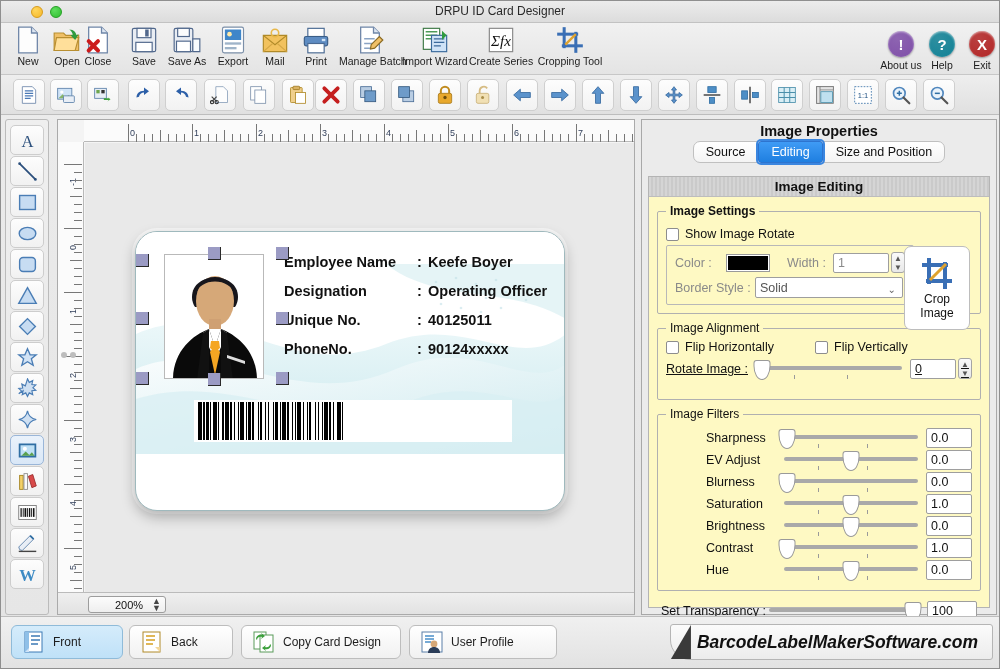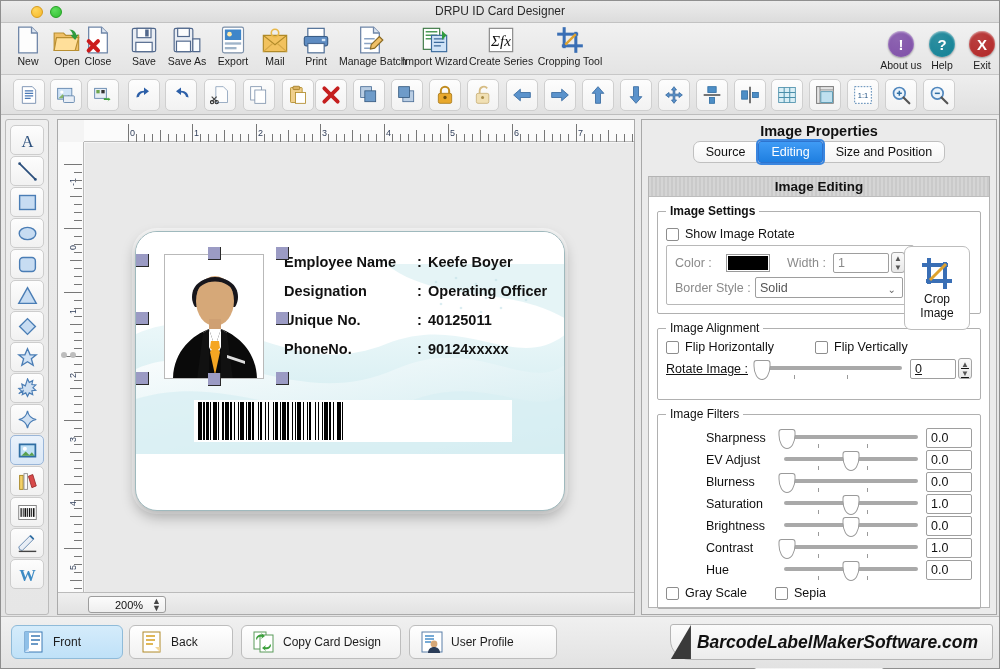--- a/index.html
+++ b/index.html
@@ -114,21 +114,21 @@
      padding:3px 0 2px 0; color:#111; }
   .tabs { display:flex; justify-content:center; gap:0; padding-bottom:4px; }
   .tab { font-size:12.5px; padding:3px 12px;
      background:linear-gradient(#ffffff,#f4f4f4);
      border:1px solid #c0c0c0; color:#111; }
   .tab:first-child { border-radius:7px 0 0 7px; }
   .tab:last-child  { border-radius:0 7px 7px 0; }
   .tab.active { background:linear-gradient(#3f9bf5,#1f7fe0); color:#fff;
      box-shadow:0 0 0 2px #3a86e0; border-color:#2d74cf; border-radius:3px; z-index:2; }
   .panel { position:absolute; left:6px; right:6px; top:56px; bottom:6px;
-     background:#ffffff; border:1px solid #b4b4b4; }
+     background:#fef9c3; border:1px solid #b4b4b4; }
   .sub-head { background:repeating-linear-gradient(90deg,#d5d5d5 0 2px,#cacaca 2px 4px);
      text-align:center; font-weight:bold; font-size:13.5px; padding:2px 0; color:#111;
      border-bottom:1px solid #bdbdbd;}
   fieldset { margin:7px 8px 0 8px; padding:5px 8px 8px 8px;
      border:1px solid #b0b0b0; border-radius:2px; }
   legend { font-size:12px; font-weight:bold; padding:0 4px; color:#111; }
   fieldset.thin legend { font-weight:normal; }
   .row { display:flex; align-items:center; margin:4px 0; }
   .cbx { width:13px; height:13px; background:#fff; border:1px solid #8d8d8d;
      border-radius:2px; margin-right:6px; }
@@ -1061,26 +1061,20 @@
               <span class="fname">Hue</span>
               <div class="slider">
                 <div class="strack"></div>
                 <div class="smark" style="left:25%"></div>
                 <div class="smark" style="left:62%"></div>
                 <div class="sthumb" style="left:50%"></div>
               </div>
               <div class="tbox fvalbox">0.0</div>
             </div>
           </div>
-        <div class="row" style="margin-bottom:0; margin-top:6px;">
-          <div class="cbx"></div>
-          <span class="lbl" style="width:90px;">Gray Scale</span>
-          <div class="cbx"></div>
-          <span class="lbl">Sepia</span>
-        </div>
       </fieldset>
 
       <div class="row" style="margin:10px 12px 0 12px;">
         <span class="lbl" style="width:108px;">Set Transparency :</span>
         <div class="slider" id="transslider">
             <div class="strack"></div>
             <div class="smark" style="left:25%"></div>
             <div class="smark" style="left:62%"></div>
             <div class="sthumb" style="left:96%"></div>
           </div>

